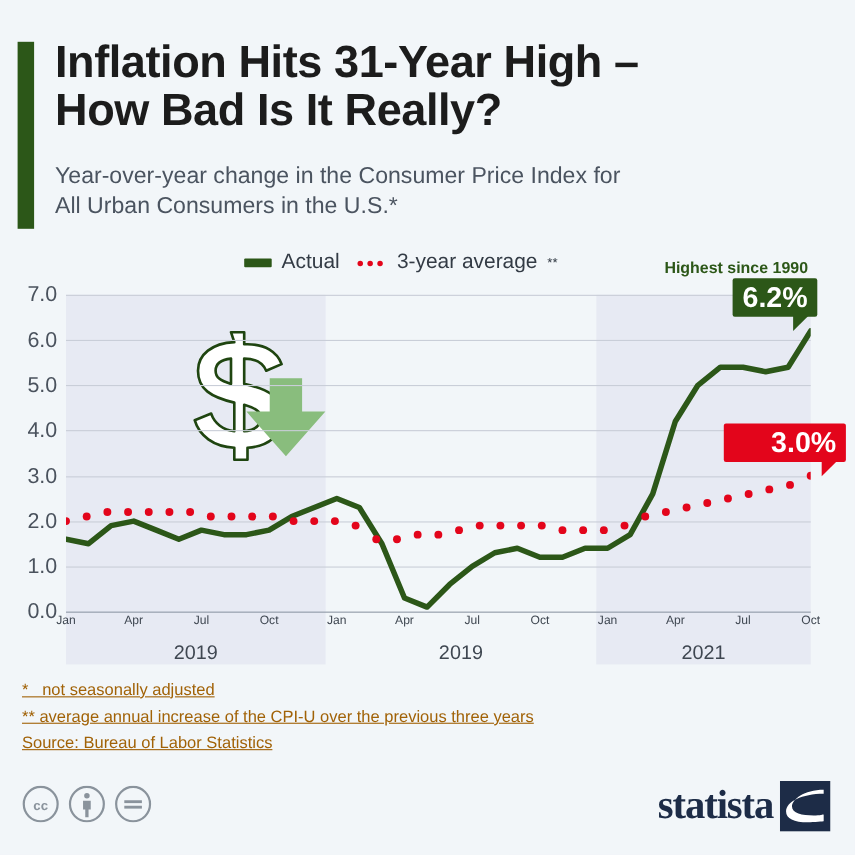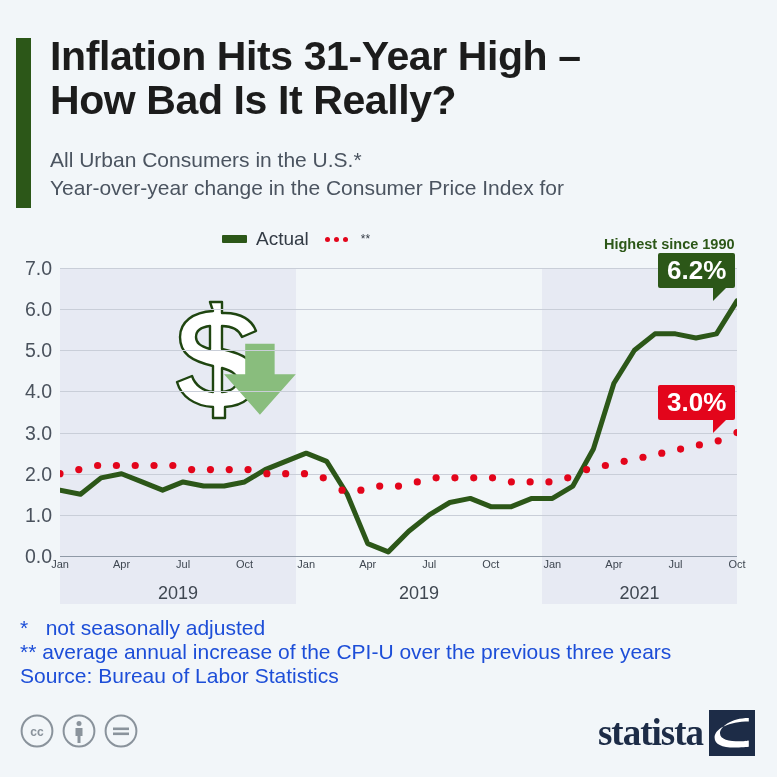--- a/index.html
+++ b/index.html
@@ -75,28 +75,28 @@
   .callout{
     position:absolute;padding:2px 9px 3px 9px;border-radius:2px;
     font-size:26px;font-weight:bold;color:#ffffff;line-height:30px;
   }
   .callout .tail{
     position:absolute;width:0;height:0;bottom:-13px;right:8px;
     border-left:0 solid transparent;
     border-right:14px solid transparent;
     border-top:14px solid currentColor;
   }
-  .callout-green{background:#2c5718;color:#2c5718;}
+  .callout-green{background:#2c5718;color:#2c5718;margin-left:8px;}
   .callout-green span{color:#fff;}
   .callout-red{background:#e3051b;color:#e3051b;}
-  .callout-red span{color:#fff;}
+  .callout-red span{color:#fff;margin-left:34px;}
 
   
   .notes{position:absolute;left:20px;top:616px;width:720px;}
-  .note{font-size:21px;line-height:24px;color:#1d4ed8;white-space:pre;}
+  .note{font-size:15px;line-height:24px;color:#a16207;white-space:pre;text-decoration:underline;}
 
   
   .footer{position:absolute;left:0;top:700px;width:777px;height:77px;}
   .cc-icons{position:absolute;left:20px;top:14px;display:flex;gap:8px;}
   .logo{position:absolute;right:22px;top:8px;display:flex;align-items:center;gap:6px;}
   .logo-text{
     font-size:37px;font-weight:bold;color:#1d2c47;
     font-family:"Liberation Serif", serif;letter-spacing:-1px;line-height:50px;
   }
 </style>
@@ -105,36 +105,37 @@
 
 <div class="sheet">
 
   <div class="header">
     <div class="accent-bar"></div>
     <div class="title">
       <div>Inflation Hits 31-Year High –</div>
       <div>How Bad Is It Really?</div>
     </div>
     <div class="subtitle">
+      <div>Year-over-year change in the Consumer Price Index for</div>
       <div>All Urban Consumers in the U.S.*</div>
-      <div>Year-over-year change in the Consumer Price Index for</div>
     </div>
   </div>
 
   <div class="legend">
     <div class="legend-item">
       <span class="lg-swatch-line"></span>
       <span>Actual</span>
     </div>
     <div class="legend-item">
       <span class="lg-swatch-dots">
           <i></i>
           <i></i>
           <i></i>
         </span>
+      <span>3-year average</span>
         <span class="sup">**</span>
     </div>
   </div>
 
   <div class="hi-note">Highest since 1990</div>
 
   <div class="chart">
       <div class="yearband-foot shade" style="left: 542.106px; width: 194.894px;"></div>
       <div class="yearband-foot shade" style="left: 60px; width: 235.924px;"></div>
     <div class="yaxis" id="yaxis">

